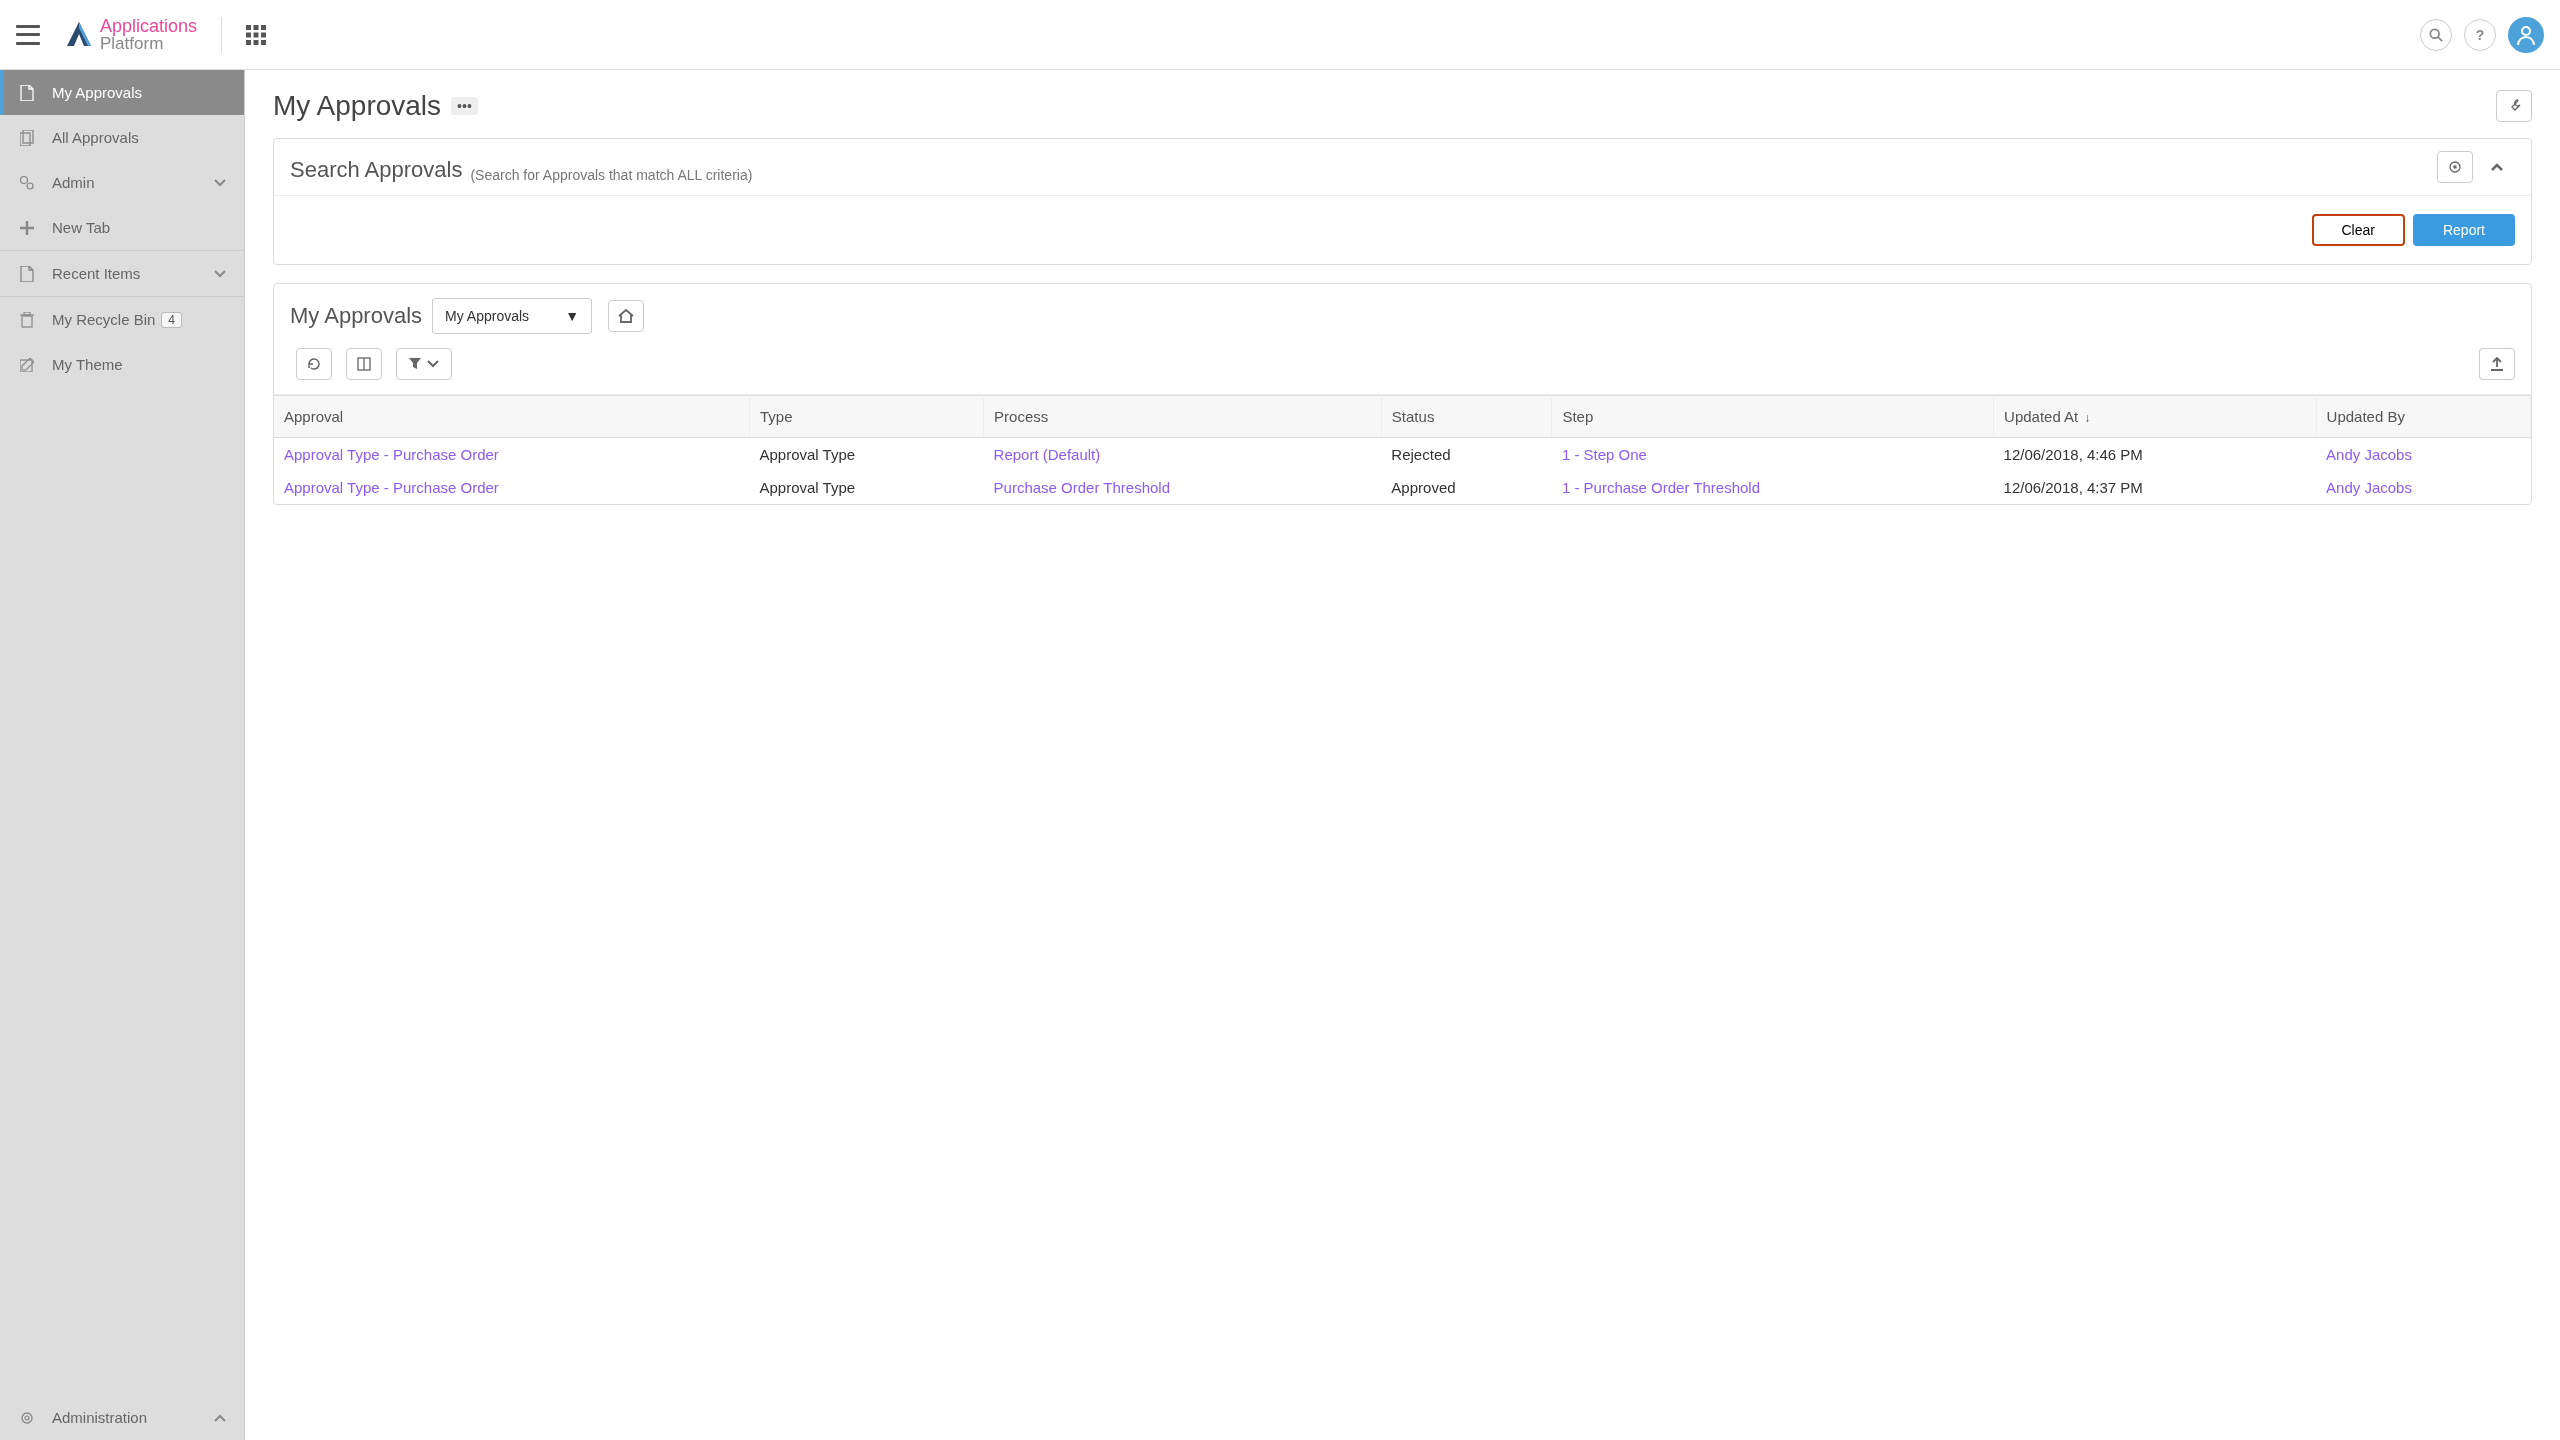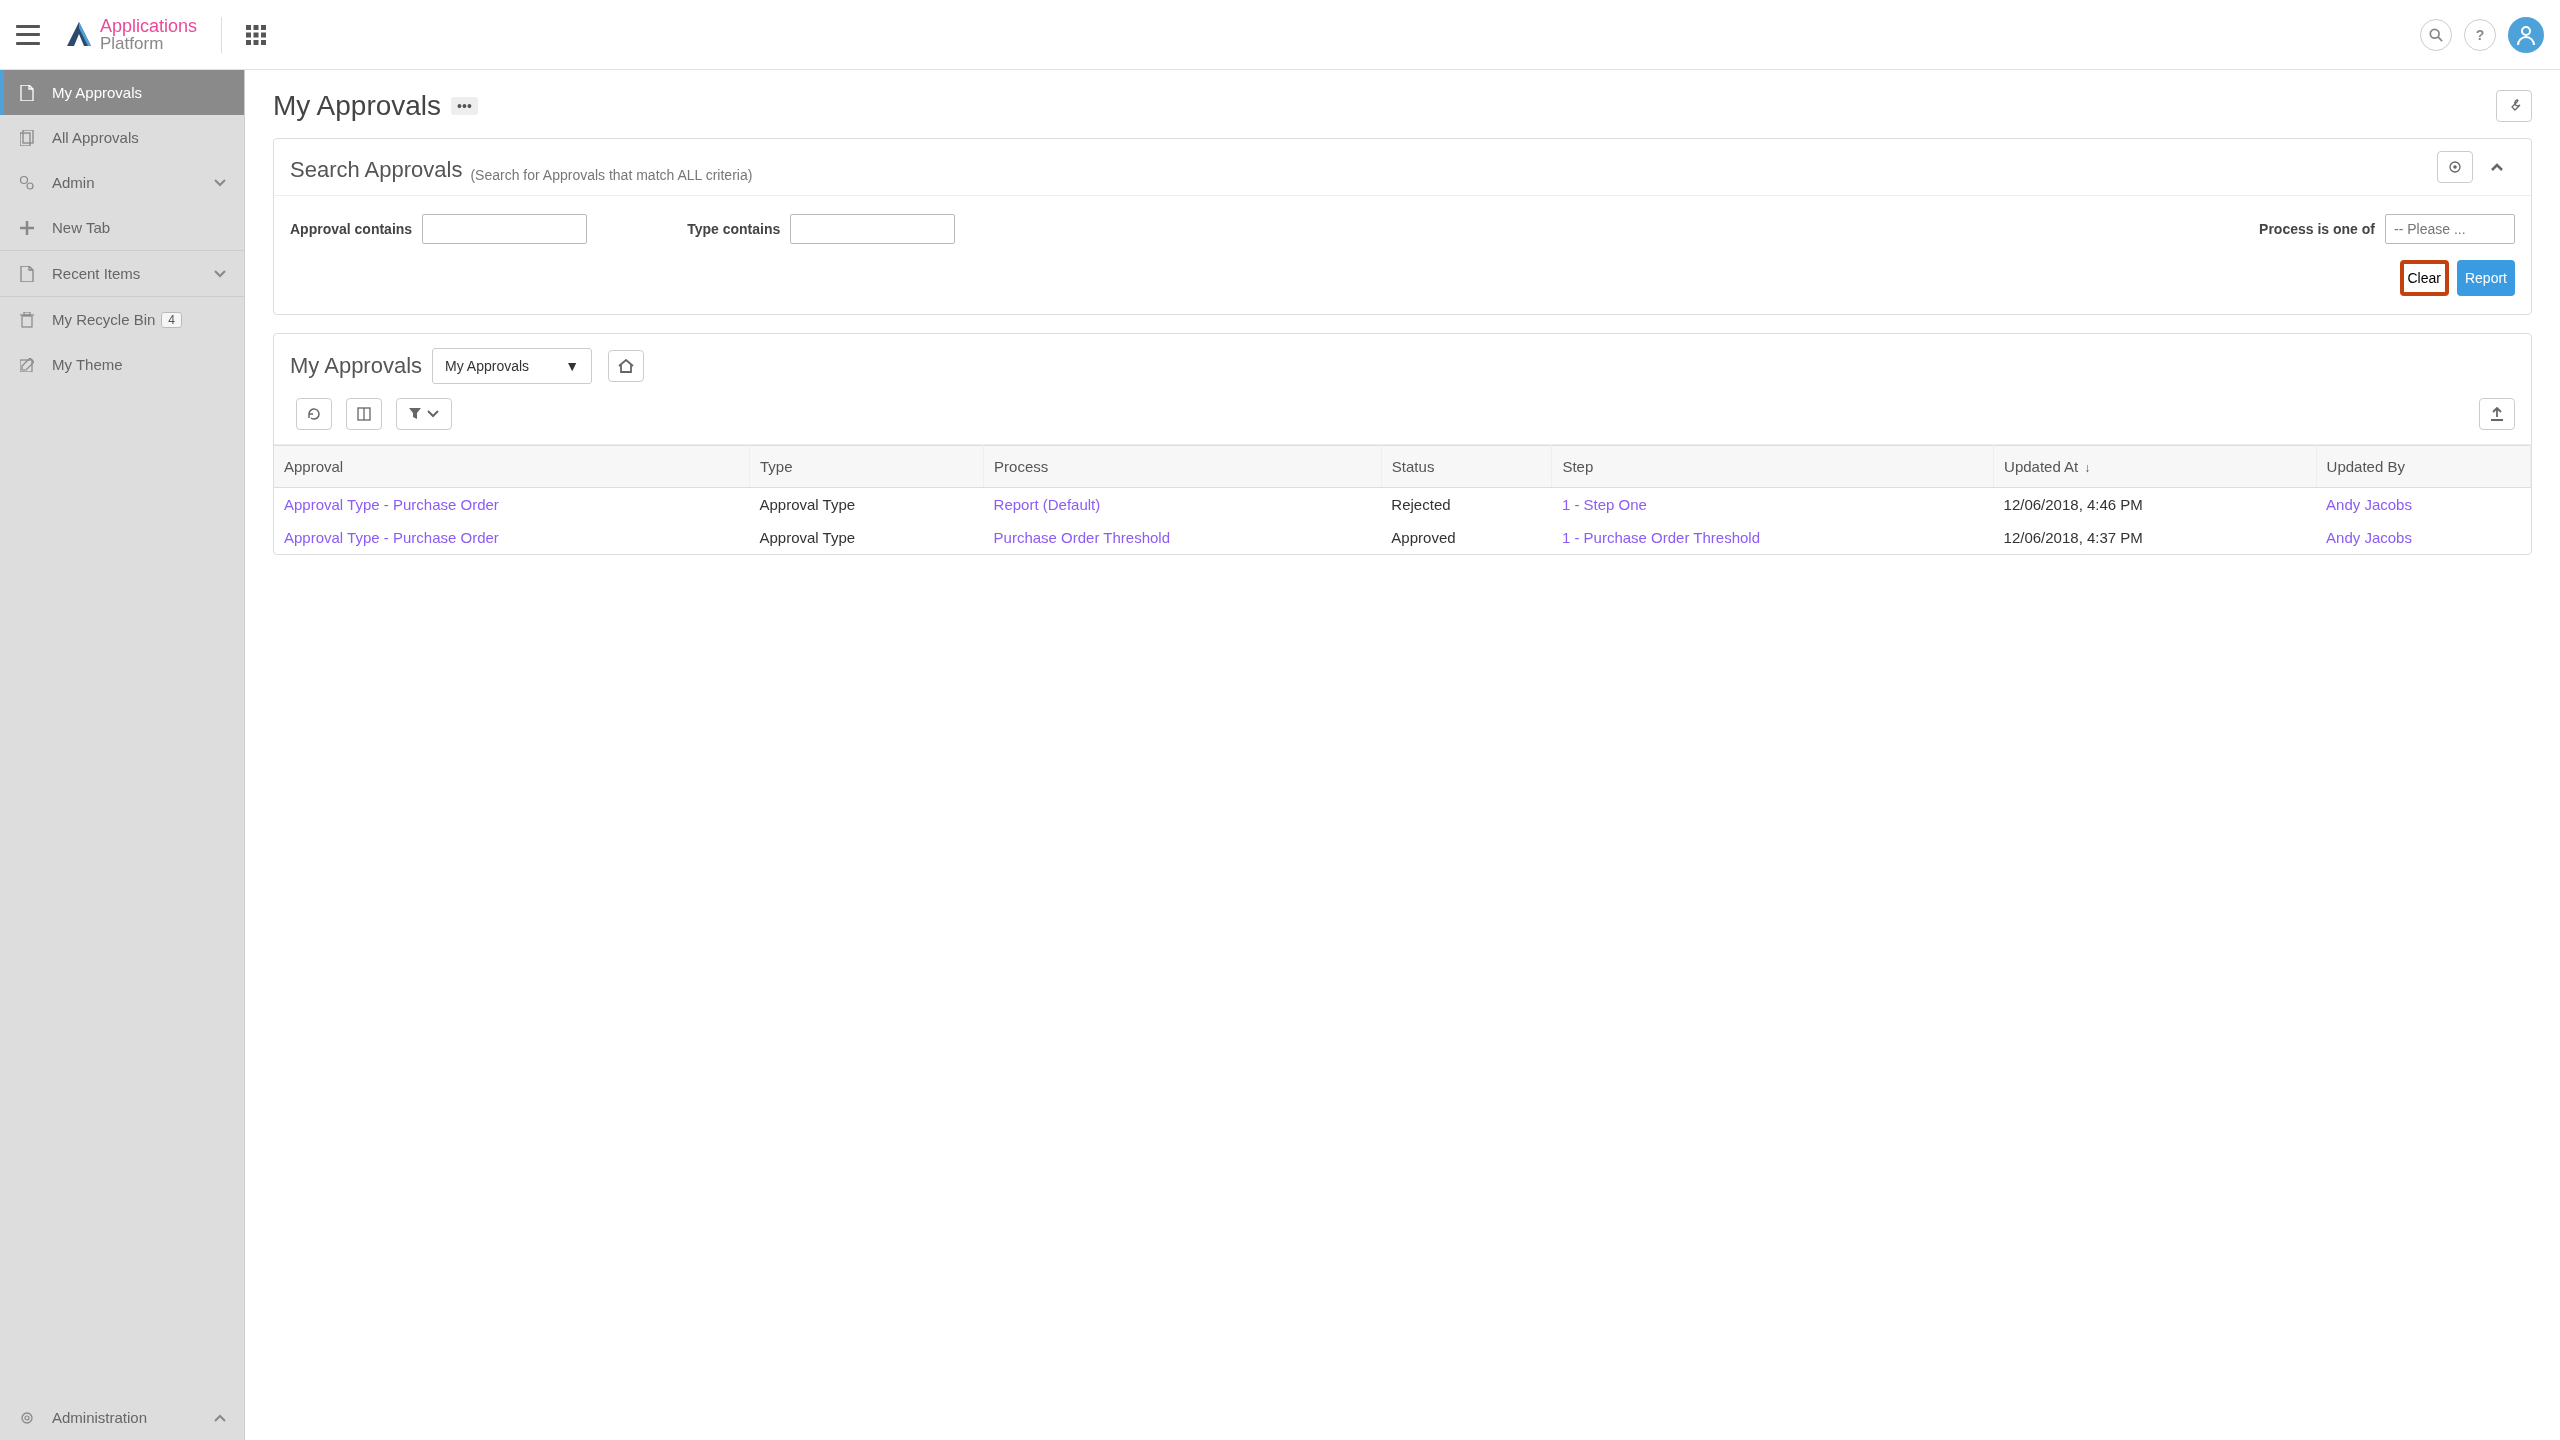--- a/index.html
+++ b/index.html
@@ -50,21 +50,21 @@
 .icon-btn.nb { border: none; }
 
 
 .search-form { padding: 18px 16px; }
 .search-fields { display: flex; gap: 40px; margin-bottom: 16px; }
 .field-group { display: flex; align-items: center; gap: 10px; }
 .field-label { font-weight: 600; font-size: 14px; color: #444; }
 .text-input { border: 1px solid #bbb; border-radius: 2px; height: 30px; padding: 0 8px; width: 165px; font-size: 14px; }
 .select-input { border: 1px solid #bbb; border-radius: 2px; height: 30px; padding: 0 8px; width: 130px; font-size: 14px; color: #aaa; }
 .search-actions { display: flex; justify-content: flex-end; gap: 8px; }
-.btn { border: 4px solid #c2410c; border-radius: 4px; padding: 6px 4px; cursor: pointer; background: #fff; font-size: 14px; }
+.btn { border: 2px solid #c2410c; border-radius: 4px; padding: 6px 28px; cursor: pointer; background: #fff; font-size: 14px; }
 .btn.primary { background: #3b9be0; color: #fff; border-color: #3b9be0; }
 
 
 .list-header { display: flex; align-items: center; padding: 14px 16px 0; gap: 10px; }
 .list-title { font-size: 22px; color: #555; font-weight: 400; }
 .dropdown { border: 1px solid #ccc; border-radius: 3px; height: 36px; display: flex; align-items: center; padding: 0 12px; cursor: pointer; min-width: 160px; justify-content: space-between; background: #fff; }
 .toolbar-row { display: flex; align-items: center; padding: 14px 16px; gap: 8px; border-bottom: 1px solid #eee; }
 .toolbar-row .spacer { margin-left: auto; }
 
 
@@ -248,34 +248,20 @@
               <circle cx="7" cy="7" r="1.8" fill="#666"></circle>
             </svg>
         </div>
         <div class="icon-btn nb">
           <svg width="14" height="10" viewBox="0 0 14 10">
               <path d="M2,8 L7,3 L12,8" stroke="#666" stroke-width="2.5" fill="none"></path>
             </svg>
         </div>
       </div>
       <div class="search-form">
-        <div class="search-fields">
-          <div class="field-group">
-            <span class="field-label">Approval contains</span>
-            <input class="text-input" type="text" style="">
-          </div>
-          <div class="field-group" style="margin-left:60px">
-            <span class="field-label">Type contains</span>
-            <input class="text-input" type="text" style="">
-          </div>
-          <div class="field-group" style="margin-left:auto">
-            <span class="field-label">Process is one of</span>
-            <input class="select-input" type="text" readonly="" placeholder="-- Please ..." style="">
-          </div>
-        </div>
         <div class="search-actions">
           <button class="btn">Clear</button>
           <button class="btn primary">Report</button>
         </div>
       </div>
     </div>
 
     <div class="panel">
       <div class="list-header">
         <span class="list-title">My Approvals</span>

